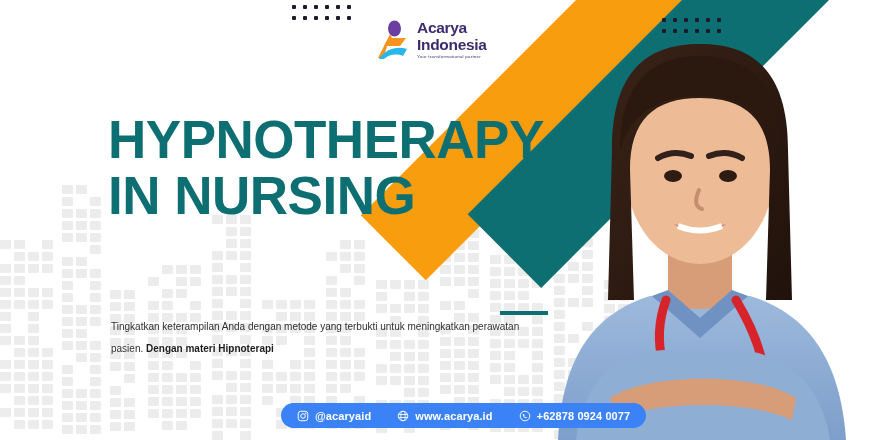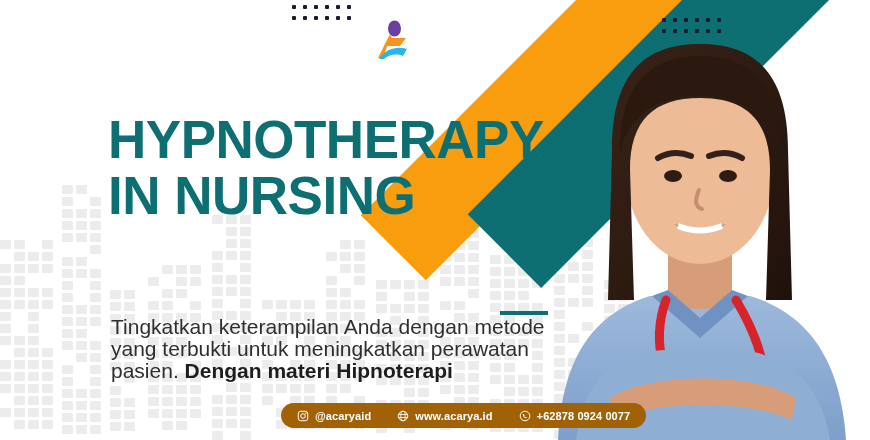--- a/index.html
+++ b/index.html
@@ -67,29 +67,29 @@
   }
   .headline span { display:block; }
 
   .teal-dash {
     position:absolute; top:311px; left:500px;
     width:48px; height:4px; background:#0E6F73;
   }
 
   .body-copy {
     position:absolute; top:316px; left:111px; width:440px;
-    font-size:21px; line-height:22px; color:#2f2f2f;
+    font-size:10px; line-height:22px; color:#2f2f2f;
   }
   .body-copy b { font-weight:700; color:#1d1d1d; }
 
   
   .contact {
     position:absolute; left:281px; top:403px;
     height:25px; padding:0 16px;
-    background:#a16207; border-radius:13px;
+    background:#3b82f6; border-radius:13px;
     display:flex; align-items:center; gap:26px;
     color:#ffffff;
   }
   .c-item { display:flex; align-items:center; gap:6px;
             font-size:11px; font-weight:700; letter-spacing:0.1px;
             white-space:nowrap; }
   .c-item svg { flex:0 0 auto; display:block; }
 
   
   .photo { position:absolute; right:0; bottom:0; width:330px; height:440px;
@@ -820,20 +820,25 @@
     </svg>
   </div>
 
   <div class="logo">
     <svg class="logo-mark" viewBox="0 0 34 40">
       <ellipse cx="18.5" cy="8.5" rx="6.5" ry="8" fill="#6B3FA0"></ellipse>
       <path d="M13 18 L30 18 L24 26 L8 26 Z" fill="#F7941D"></path>
       <path d="M2 38 L14 14 L19 24 L12 24 L7 38 Z" fill="#F7941D"></path>
       <path d="M3 39 C10 28 22 26 31 29 L27 36 C20 33 12 35 8 39 Z" fill="#29B6E8"></path>
     </svg>
+    <div class="logo-text">
+      <span class="logo-l1">Acarya</span>
+      <span class="logo-l2">Indonesia</span>
+      <span class="logo-tag">Your transformational partner</span>
+    </div>
   </div>
 
 
   <div class="headline">
     <span>HYPNOTHERAPY</span>
     <span>IN  NURSING</span>
   </div>
 
   <div class="teal-dash"></div>
 

